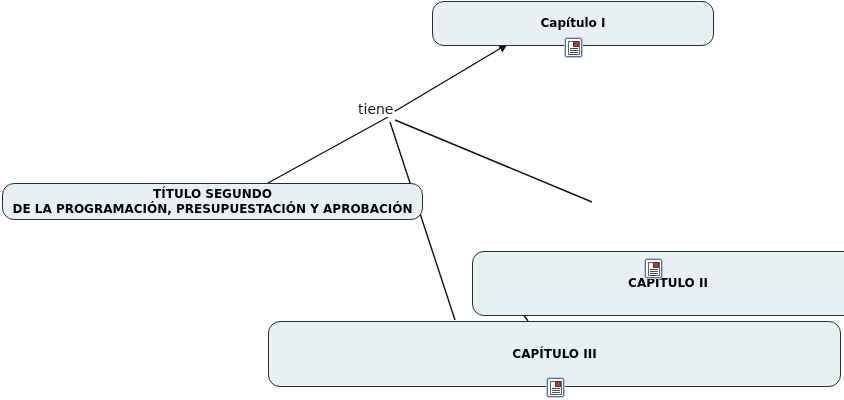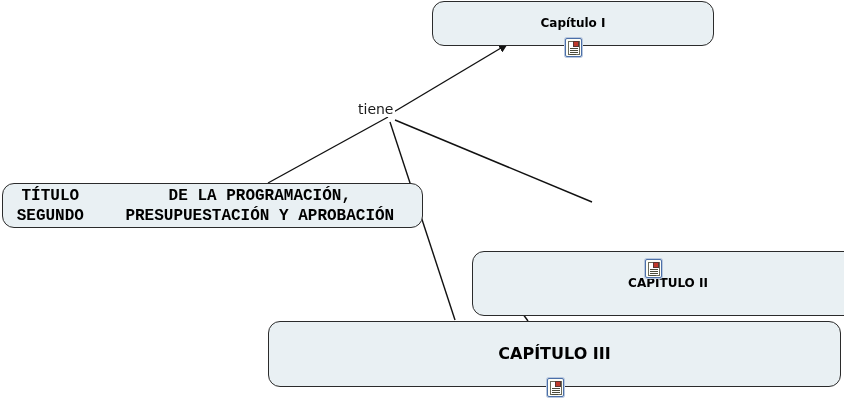--- a/index.html
+++ b/index.html
@@ -24,52 +24,52 @@
     width: 844px;
     height: 400px;
   }
   .node {
     position: absolute;
     box-sizing: border-box;
     background: #e9f0f3;
     border: 1px solid #2b2b2b;
     border-radius: 12px;
     display: flex;
+    flex-direction: column;
     align-items: center;
     justify-content: center;
     text-align: center;
     color: #000000;
     font-weight: bold;
     line-height: 1.25;
     z-index: 2;
   }
   .node .ln1 { display: block; }
   .node .ln2 { display: block; }
 
   
   #node-capitulo-1 {
     left: 432px; top: 1px; width: 282px; height: 45px;
     font-size: 12px;
   }
   
   #node-titulo-segundo {
-    left: 2px; top: 183px; width: 421px; height: 45px;
-    font-size: 16px;
-    font-family: Liberation Mono, monospace;
+    left: 2px; top: 183px; width: 421px; height: 37px;
+    font-size: 12px;
   }
   
   #node-capitulo-2 {
     left: 472px; top: 203px; width: 392px; height: 65px;
     font-size: 12px;
     margin-top: 48px;
   }
   
   #node-capitulo-3 {
     left: 268px; top: 321px; width: 573px; height: 66px;
-    font-size: 16px;
+    font-size: 12px;
   }
 
   
   .note-icon {
     position: absolute;
     width: 17px;
     height: 19px;
     box-sizing: border-box;
     background: #fdfdf6;
     border: 1px solid #4b6fa8;

